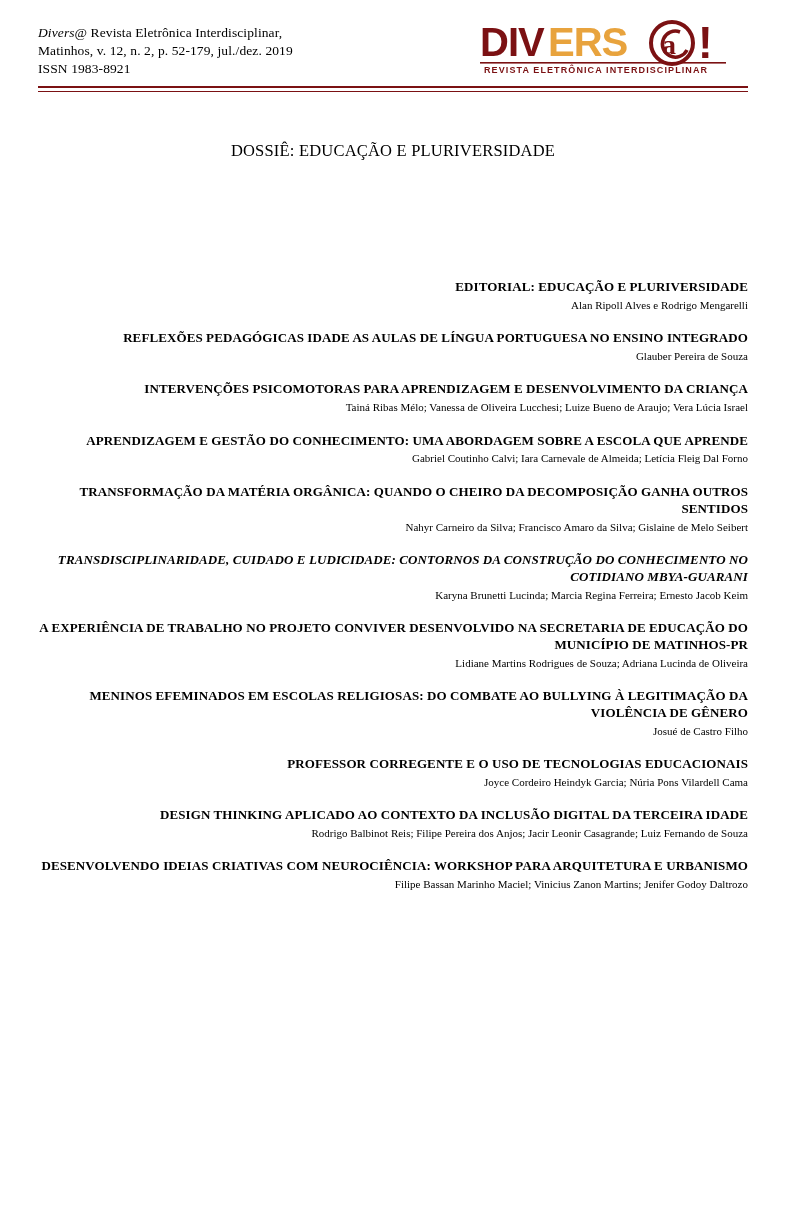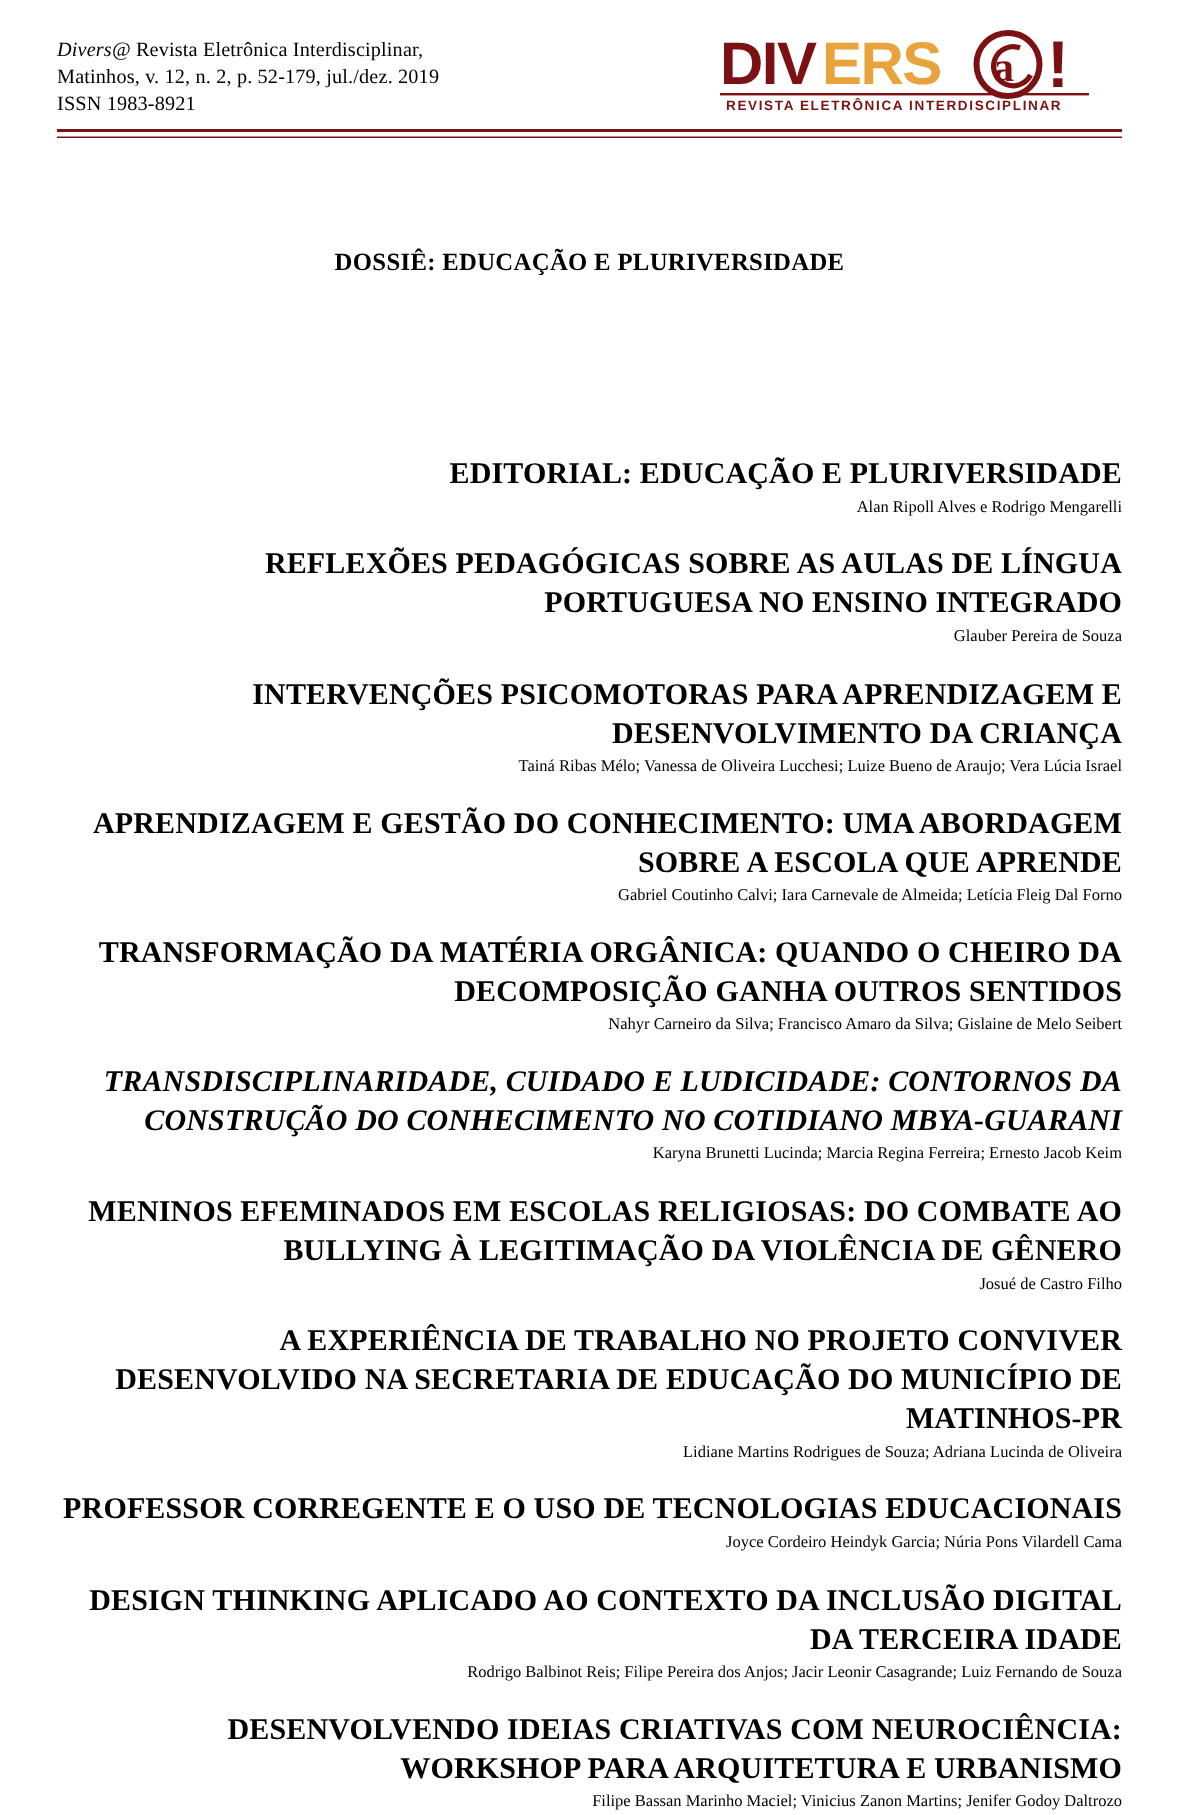--- a/index.html
+++ b/index.html
@@ -62,38 +62,38 @@
     content: "";
     position: absolute;
     left: 0; right: 0;
     top: 3px;
     border-top: 1px solid #7b1113;
   }
 
   
   .dossier {
     text-align: center;
-    font-weight: bold;
+    font-weight: normal;
     font-size: 16.5px;
     letter-spacing: 0.2px;
-    margin-top: 72px;
+    margin-top: 48px;
   }
 
   
   .contents {
     margin: 0 38px;
     padding-top: 118px;
   }
   .entry {
     margin-bottom: 18px;
     text-align: right;
   }
   .entry .title {
     font-weight: bold;
-    font-size: 20px;
+    font-size: 13px;
     line-height: 1.30;
     letter-spacing: 0.1px;
     text-align: right;
     margin: 0 0 2px 0;
   }
   .entry .title.italic {
     font-style: italic;
   }
   .entry .authors {
     font-size: 11px;
@@ -133,21 +133,21 @@
   <div class="dossier">DOSSIÊ: EDUCAÇÃO E PLURIVERSIDADE</div>
 
   <div class="contents">
 
     <div class="entry">
       <p class="title">EDITORIAL: EDUCAÇÃO E PLURIVERSIDADE</p>
       <p class="authors">Alan Ripoll Alves e Rodrigo Mengarelli</p>
     </div>
 
     <div class="entry">
-      <p class="title">REFLEXÕES PEDAGÓGICAS SOBRE AS AULAS DE LÍNGUA PORTUGUESA NO ENSINO INTEGRADO</p>
+      <p class="title">REFLEXÕES PEDAGÓGICAS IDADE AS AULAS DE LÍNGUA PORTUGUESA NO ENSINO INTEGRADO</p>
       <p class="authors">Glauber Pereira de Souza</p>
     </div>
 
     <div class="entry">
       <p class="title">INTERVENÇÕES PSICOMOTORAS PARA APRENDIZAGEM E DESENVOLVIMENTO DA CRIANÇA</p>
       <p class="authors">Tainá Ribas Mélo; Vanessa de Oliveira Lucchesi; Luize Bueno de Araujo; Vera Lúcia Israel</p>
     </div>
 
     <div class="entry">
       <p class="title">APRENDIZAGEM E GESTÃO DO CONHECIMENTO: UMA ABORDAGEM SOBRE A ESCOLA QUE APRENDE</p>
@@ -159,27 +159,27 @@
       <p class="authors">Nahyr Carneiro da Silva; Francisco Amaro da Silva; Gislaine de Melo Seibert</p>
     </div>
 
 
     <div class="entry">
       <p class="title italic">TRANSDISCIPLINARIDADE, CUIDADO E LUDICIDADE: CONTORNOS DA CONSTRUÇÃO DO CONHECIMENTO NO COTIDIANO MBYA-GUARANI</p>
       <p class="authors">Karyna Brunetti Lucinda; Marcia Regina Ferreira; Ernesto Jacob Keim</p>
     </div>
 
     <div class="entry">
-      <p class="title">MENINOS EFEMINADOS EM ESCOLAS RELIGIOSAS: DO COMBATE AO BULLYING À LEGITIMAÇÃO DA VIOLÊNCIA DE GÊNERO</p>
-      <p class="authors">Josué de Castro Filho</p>
+      <p class="title">A EXPERIÊNCIA DE TRABALHO NO PROJETO CONVIVER DESENVOLVIDO NA SECRETARIA DE EDUCAÇÃO DO MUNICÍPIO DE MATINHOS-PR</p>
+      <p class="authors">Lidiane Martins Rodrigues de Souza; Adriana Lucinda de Oliveira</p>
     </div>
 
     <div class="entry">
-      <p class="title">A EXPERIÊNCIA DE TRABALHO NO PROJETO CONVIVER DESENVOLVIDO NA SECRETARIA DE EDUCAÇÃO DO MUNICÍPIO DE MATINHOS-PR</p>
-      <p class="authors">Lidiane Martins Rodrigues de Souza; Adriana Lucinda de Oliveira</p>
+      <p class="title">MENINOS EFEMINADOS EM ESCOLAS RELIGIOSAS: DO COMBATE AO BULLYING À LEGITIMAÇÃO DA VIOLÊNCIA DE GÊNERO</p>
+      <p class="authors">Josué de Castro Filho</p>
     </div>
 
     <div class="entry">
       <p class="title">PROFESSOR CORREGENTE E O USO DE TECNOLOGIAS EDUCACIONAIS</p>
       <p class="authors">Joyce Cordeiro Heindyk Garcia; Núria Pons Vilardell Cama</p>
     </div>
 
     <div class="entry">
       <p class="title">DESIGN THINKING APLICADO AO CONTEXTO DA INCLUSÃO DIGITAL DA TERCEIRA IDADE</p>
       <p class="authors">Rodrigo Balbinot Reis; Filipe Pereira dos Anjos; Jacir Leonir Casagrande; Luiz Fernando de Souza</p>

